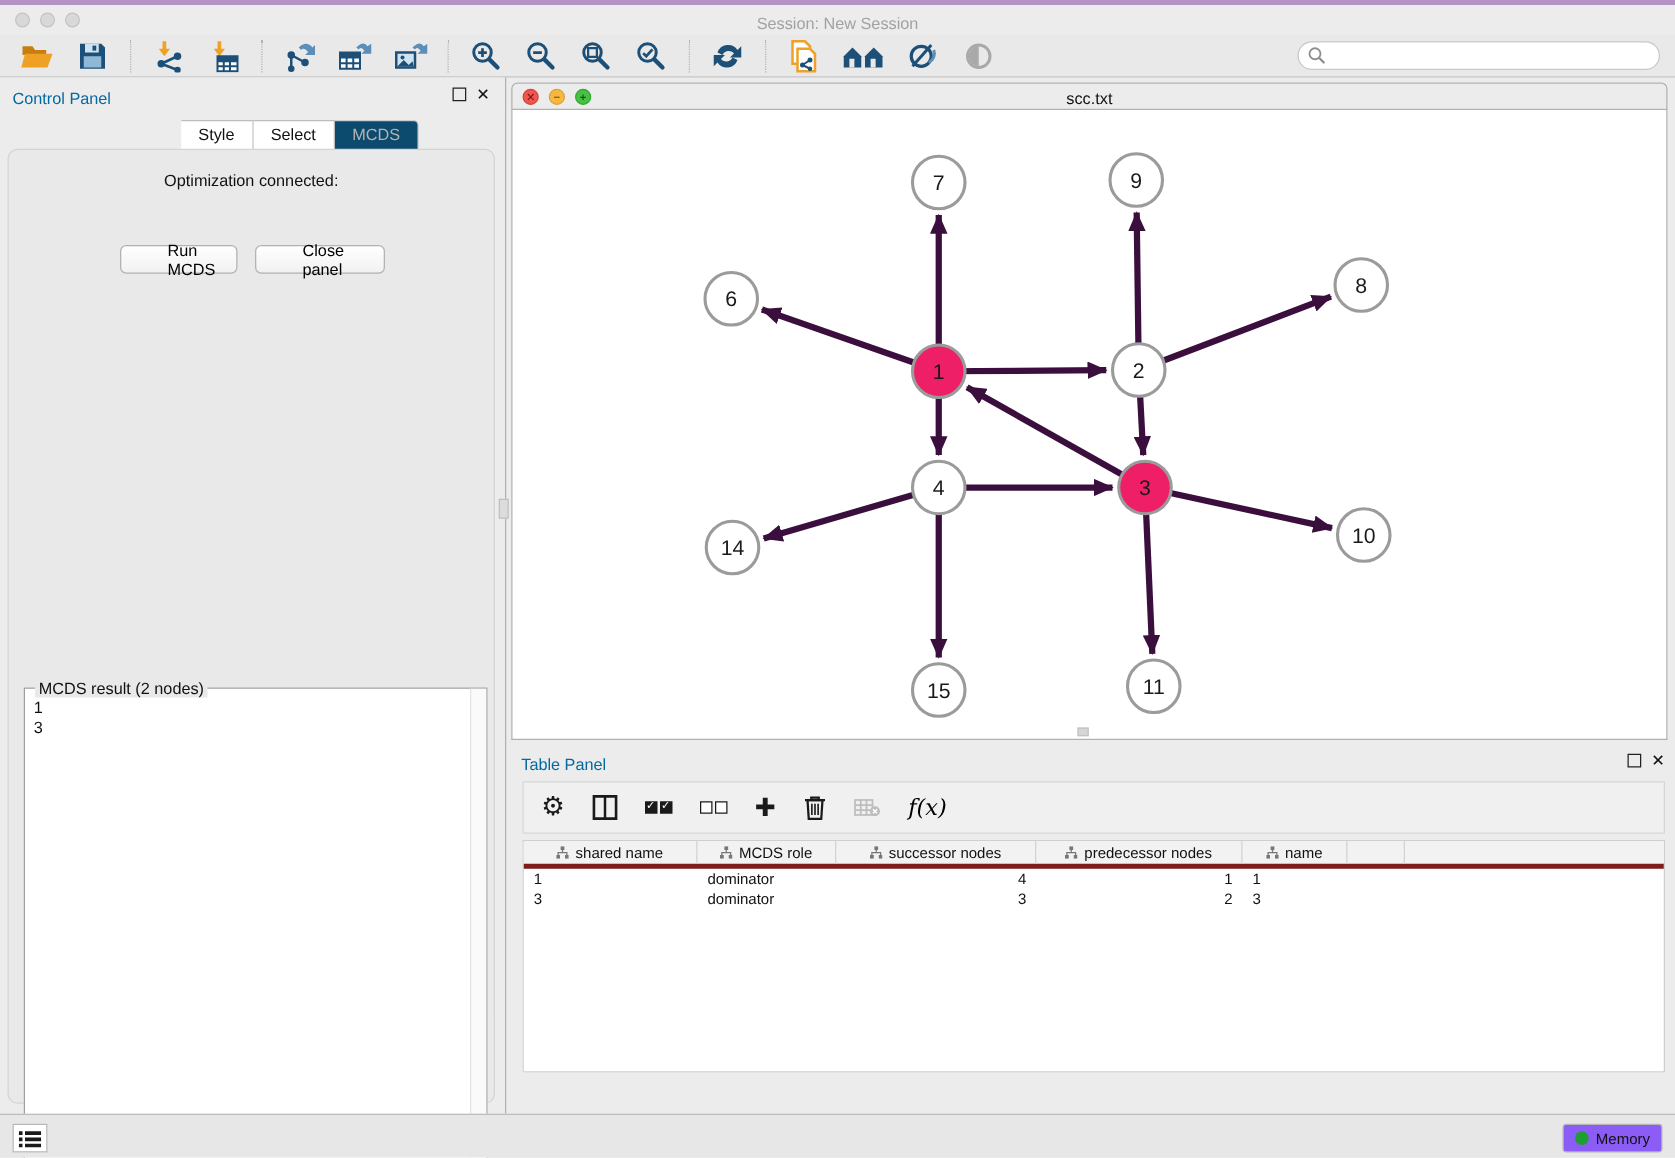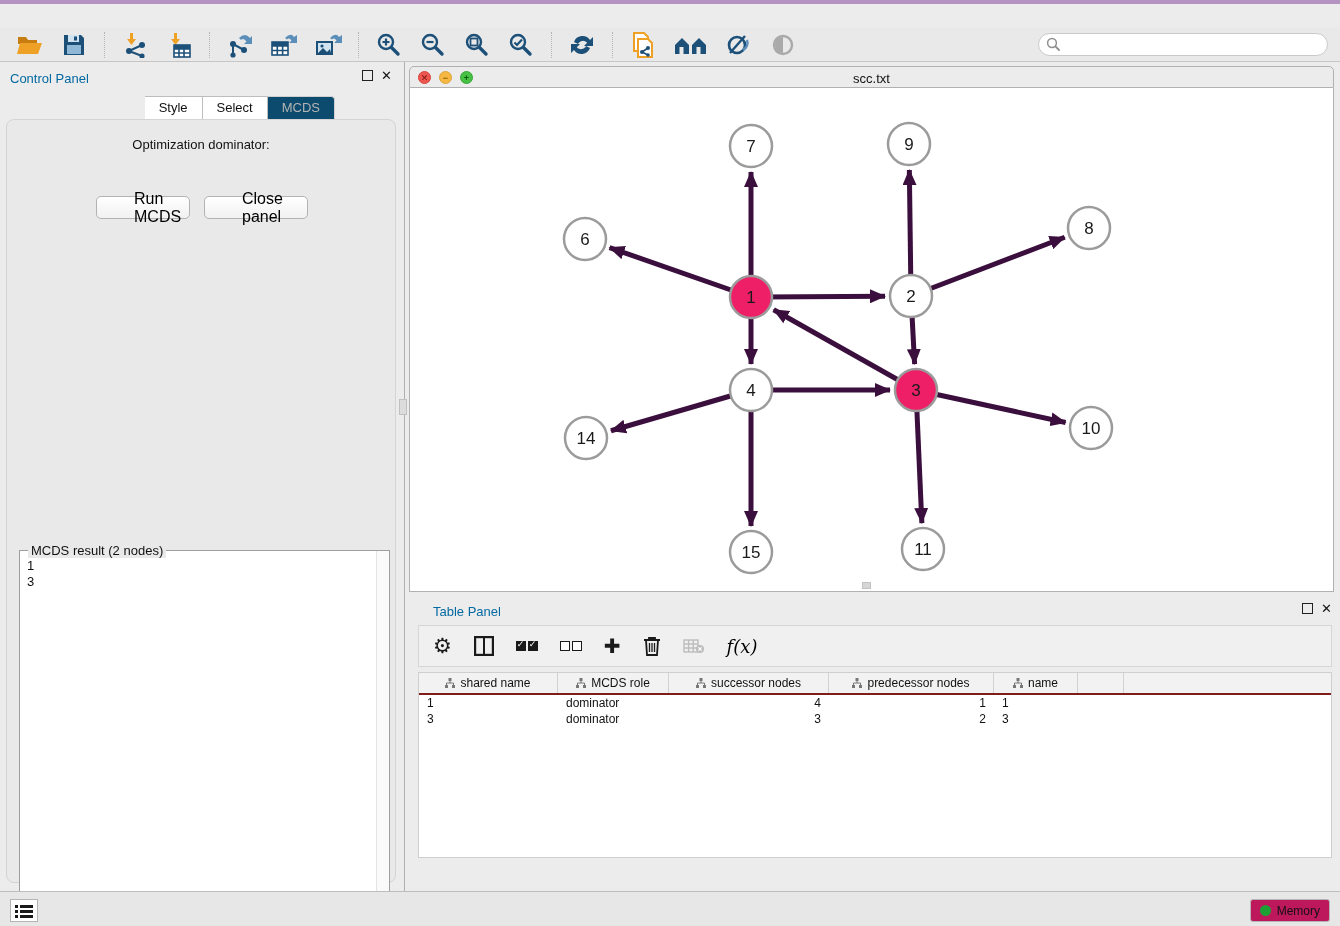--- a/index.html
+++ b/index.html
@@ -31,21 +31,21 @@
   .tab:first-child { border-left:1px solid #bdbdbd; border-radius:4px 0 0 4px;margin-top:40px; }
   .tab:last-child { border-radius:0 4px 4px 0; }
   .tab.disabled-selected { background:#0c4a6e; color:#b4b4b4; border-color:#cfcfcf; }
 
   #cp-content { position:absolute; left:6px; top:57px; width:390px; height:764px; background:#e9e9e9; border:1px solid #d4d4d4; border-radius:8px; }
   #opt-label { text-align:center; margin-top:17px; font-size:13px; color:#111; }
   #opt-select { position:absolute; left:39px; top:43px; width:309px; height:23px; background:#fff; border:1px solid #b0b0b0; border-radius:5px; font-size:13px; display:flex; align-items:center; padding-left:10px; }
   .stepper { position:absolute; right:7px; top:4px; display:flex; flex-direction:column; gap:2px; }
   .tri-up { width:0; height:0; border-left:4px solid transparent; border-right:4px solid transparent; border-bottom:5px solid #6e6e6e; }
   .tri-down { width:0; height:0; border-left:4px solid transparent; border-right:4px solid transparent; border-top:5px solid #6e6e6e; }
-  .cp-btn { position:absolute; top:76px; height:23px; background:linear-gradient(#ffffff,#f1f1f1); border:1px solid #b3b3b3; border-radius:5px; font-size:16px; display:flex; align-items:center; justify-content:center; cursor:default;padding-left:37px; }
+  .cp-btn { position:absolute; top:76px; height:23px; background:linear-gradient(#ffffff,#f1f1f1); border:1px solid #b3b3b3; border-radius:5px; font-size:13px; display:flex; align-items:center; justify-content:center; cursor:default;padding-left:37px; }
   #run-btn { left:89px; width:94px; }
   #closepanel-btn { left:197px; width:104px; }
 
   #result-box { position:absolute; left:12px; top:430px; width:371px; height:380px; border:1px solid #9e9e9e; background:#fff; }
   #result-legend { position:absolute; left:8px; top:-8px; background:#e9e9e9; padding:0 3px; font-size:13px; color:#111; }
   #result-list { position:absolute; left:0; top:3px; right:14px; bottom:0; padding:4px 0 0 7px; font-size:13px; line-height:16px; color:#111; overflow:hidden; }
   #result-scroll { position:absolute; right:0; top:0; width:13px; height:100%; background:#fafafa; border-left:1px solid #e3e3e3; }
 
   #v-divider { position:absolute; left:404px; top:62px; width:1px; height:829px; background:#b0b0b0; }
   #v-handle { position:absolute; left:399px; top:399px; width:8px; height:16px; background:#dcdcdc; border:1px solid #c0c0c0; }
@@ -67,44 +67,50 @@
   .tp-icon { display:flex; align-items:center; justify-content:center; cursor:default; }
   .gear-glyph { font-size:21px; color:#1a1a1a; line-height:20px; }
   .plus-glyph { font-size:20px; color:#1a1a1a; font-weight:bold; }
   .fx-glyph { font-family:"DejaVu Serif","Liberation Serif",serif; font-style:italic; font-size:18px; color:#000000; }
   .chk { width:10px; height:10px; display:inline-block; }
   .chk.filled { background:#1a1a1a; position:relative; }
   .chk.filled::after { content:"✓"; position:absolute; left:1px; top:-2px; color:#fff; font-size:9px; }
   .chk.empty { border:1.5px solid #1a1a1a; background:#fff; }
 
   #tp-table { position:absolute; left:9px; top:77px; width:914px; height:186px; background:#fff; border:1px solid #cfcfcf; }
-  #tp-headrow { display:flex; height:22px; background:#f2f2f2; border-bottom:2px solid #7f1d1d; }
+  #tp-headrow { display:flex; height:22px; background:#f2f2f2; border-bottom:4px solid #7f1d1d; }
   .th-cell { display:flex; align-items:center; justify-content:center; gap:5px; font-size:12px; color:#111; border-right:1px solid #d2d2d2; height:100%; }
   .tr-row { display:flex; height:16px; font-size:12px; color:#111; }
   .td-cell { padding:1px 8px 0 8px; overflow:hidden; white-space:nowrap; }
 
   #tp-tabs { position:absolute; left:0; top:269px; width:931px; display:flex; justify-content:center; }
   .tp-tab { font-size:13px; padding:3px 14px; background:#fff; border:1px solid #b9b9b9; border-left:none; color:#111; cursor:default; }
   .tp-tab:first-child { border-left:1px solid #b9b9b9; border-radius:6px 0 0 6px; }
   .tp-tab:last-child { border-radius:0 6px 6px 0; }
   .tp-tab.selected { background:#d6d6d6; color:#a6a6a6; text-shadow:0 1px 0 #eee; }
 
   
   #statusbar { position:absolute; left:0; top:891px; width:100%; height:35px; background:#e7e7e7; border-top:1px solid #bdbdbd; }
   #list-btn { position:absolute; left:10px; top:7px; width:28px; height:23px; background:#fff; border:1px solid #b5b5b5; display:flex; align-items:center; justify-content:center; }
-  #memory-btn { position:absolute; right:10px; top:7px; height:23px; padding:0 9px; background:#be185d; border:1px solid #b5b5b5; border-radius:3px; display:flex; align-items:center; gap:6px; font-size:12px; color:#111; }
+  #memory-btn { position:absolute; right:10px; top:7px; height:23px; padding:0 9px; background:#8b5cf6; border:1px solid #b5b5b5; border-radius:3px; display:flex; align-items:center; gap:6px; font-size:12px; color:#111; }
   #memory-dot { width:11px; height:11px; border-radius:50%; background:#1d9e35; }
 </style>
 </head>
 <body>
 
 <div id="app">
 
   <div id="top-strip"></div>
 
+  <div id="titlebar">
+    <div class="traffic" style="left:12px"></div>
+    <div class="traffic" style="left:32px"></div>
+    <div class="traffic" style="left:52px"></div>
+    <div id="win-title">Session: New Session</div>
+  </div>
 
   <div id="toolbar">
     <span class="tb-icon">
       <svg width="28" height="24" viewBox="0 0 28 24">
           <path d="M2 4 h8 l2 3 h9 v4 H2 z" fill="#c87d10"></path>
           <path d="M4 10 h22 l-4 11 H1 z" fill="#efa125"></path>
         </svg>
     </span>
     <span class="tb-icon">
       <svg width="24" height="24" viewBox="0 0 24 24">
@@ -248,21 +254,21 @@
         <span class="close-glyph">✕</span>
       </span>
     </div>
     <div class="tab-row">
       <span class="tab">Network</span>
       <span class="tab">Style</span>
       <span class="tab">Select</span>
       <span class="tab disabled-selected">MCDS</span>
     </div>
     <div id="cp-content">
-      <div id="opt-label">Optimization dominator:</div>
+      <div id="opt-label">Optimization connected:</div>
       <div class="cp-btn" id="run-btn">Run MCDS</div>
       <div class="cp-btn" id="closepanel-btn">Close panel</div>
       <div id="result-box">
         <span id="result-legend">MCDS result (2 nodes)</span>
         <div id="result-list">
             <div>1</div>
             <div>3</div>
           </div>
         <div id="result-scroll"></div>
       </div>
@@ -347,21 +353,21 @@
             <circle cx="513" cy="461" r="21" fill="#ffffff" stroke="#9b9b9b" stroke-width="2.5"></circle>
             <text x="513" y="467" text-anchor="middle" font-size="17" fill="#1a1a1a">11</text>
           </g>
         </svg>
       <div id="net-handle"></div>
     </div>
   </div>
 
   <div id="table-panel">
     <div style="position:relative;height:30px;">
-      <span class="panel-title" style="left:24px">Table Panel</span>
+      <span class="panel-title" style="left:8px">Table Panel</span>
       <span class="panel-btns" style="right:8px">
         <span class="float-glyph"></span>
         <span class="close-glyph">✕</span>
       </span>
     </div>
     <div id="tp-toolbar">
       <span class="tp-icon gear-glyph">⚙</span>
       <span class="tp-icon">
         <svg width="20" height="20" viewBox="0 0 20 20">
             <rect x="1" y="1" width="18" height="18" fill="none" stroke="#1a1a1a" stroke-width="2.4"></rect>

